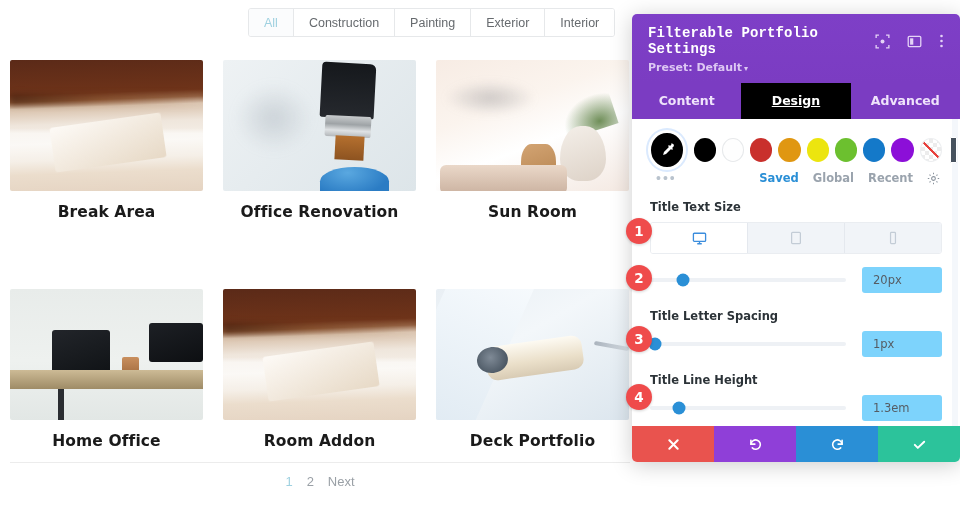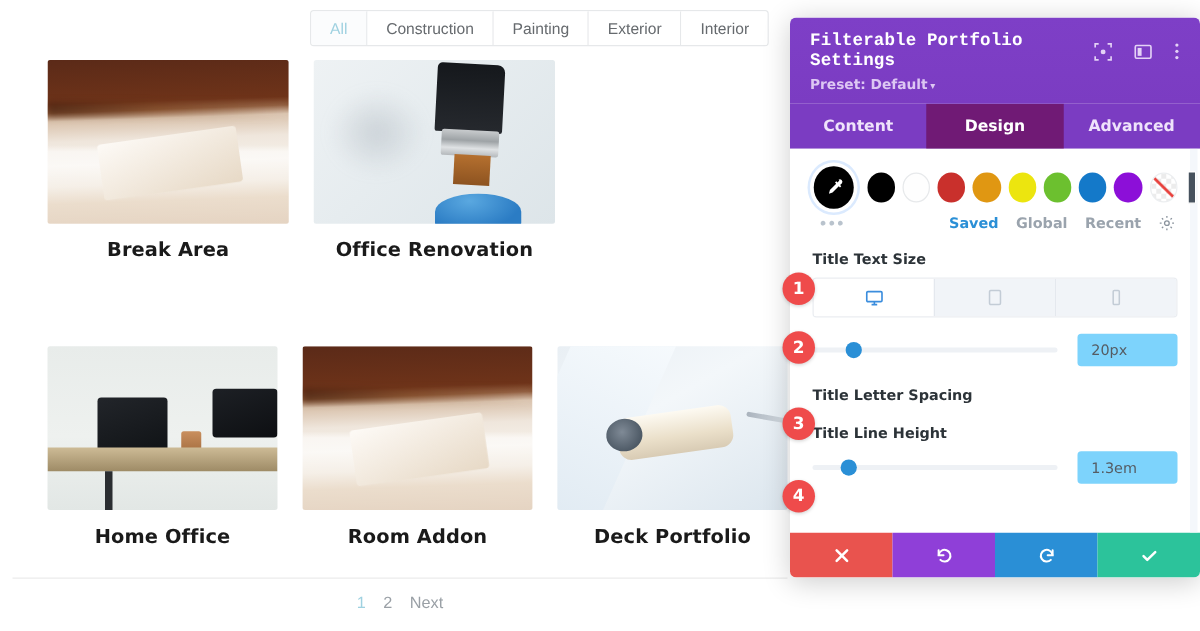--- a/index.html
+++ b/index.html
@@ -30,23 +30,22 @@
     color: #666a6e;
     border-right: 1px solid #e6e8ea;
     background: #fff;
     height: 100%;
     white-space: nowrap;
   }
   .filter-item:last-child { border-right: none; }
   .filter-item.active { color: #9fd1e0; background: #fbfcfd; }
 
   .grid {
-    position: absolute; left: 0px; top: 48px;
+    position: absolute; left: 0px; top: 60px;
     width: 640px;
-    padding-left: 28px;
   }
   .grid-row { display: flex; }
   .cell { width: 213px; padding: 0 0px; }
   .thumb-wrap { padding: 0 10px; }
   .thumb {
     width: 100%; height: 131px;
     border-radius: 2px;
     overflow: hidden;
     position: relative;
   }
@@ -236,21 +235,21 @@
 
   .tabs { display:flex; background:#7b3cc2; }
   .tab {
     flex: 0 0 auto;
     padding: 10px 0 11px 0;
     width: 33.33%;
     text-align:center;
     color:#efe3fb; font-size: 12.5px; font-weight: bold;
     font-family: "DejaVu Sans", sans-serif;
   }
-  .tab.active { background: #701a75; color:#fff; }
+  .tab.active { background: #000000; color:#fff;text-decoration:underline; }
 
   .modal-body {
     flex: 1; background: #fff; position: relative;
     padding: 14px 18px 0 18px;
     overflow: hidden;
   }
 
   .swatches { display:flex; align-items:center; gap: 6px; padding-left: 1px; }
   .sw { width: 24px; height: 24px; border-radius: 50%; }
   .sw.eyedrop {
@@ -373,20 +372,32 @@
           <div class="thumb-wrap">
             <div class="thumb img-brush">
               <div class="shadow"></div>
                 <div class="bristle"></div>
                 <div class="ferrule"></div>
                 <div class="handle"></div>
                 <div class="glove"></div>
             </div>
           </div>
           <div class="cell-title">Office Renovation</div>
+        </div>
+        <div class="cell">
+          <div class="thumb-wrap">
+            <div class="thumb img-sun">
+              <div class="blur-top"></div>
+                <div class="leaf"></div>
+                <div class="vase"></div>
+                <div class="pot"></div>
+                <div class="tray"></div>
+            </div>
+          </div>
+          <div class="cell-title">Sun Room</div>
         </div>
       </div>
 
       <div class="row-gap"></div>
 
       <div class="grid-row">
         <div class="cell">
           <div class="thumb-wrap">
             <div class="thumb img-desk">
               <div class="lap2"></div>
@@ -529,20 +540,27 @@
           <div class="slider">
             <div class="track"></div>
             <div class="knob" style="left:17%"></div>
           </div>
           <div class="val-box">20px</div>
         </div>
       </div>
 
       <div class="field" style="margin-top:16px">
         <div class="field-label">Title Letter Spacing</div>
+        <div class="slider-row">
+          <div class="slider">
+            <div class="track"></div>
+            <div class="knob" style="left:2.5%"></div>
+          </div>
+          <div class="val-box">1px</div>
+        </div>
       </div>
 
       <div class="field" style="margin-top:16px">
         <div class="field-label">Title Line Height</div>
         <div class="slider-row">
           <div class="slider">
             <div class="track"></div>
             <div class="knob" style="left:15%"></div>
           </div>
           <div class="val-box">1.3em</div>

